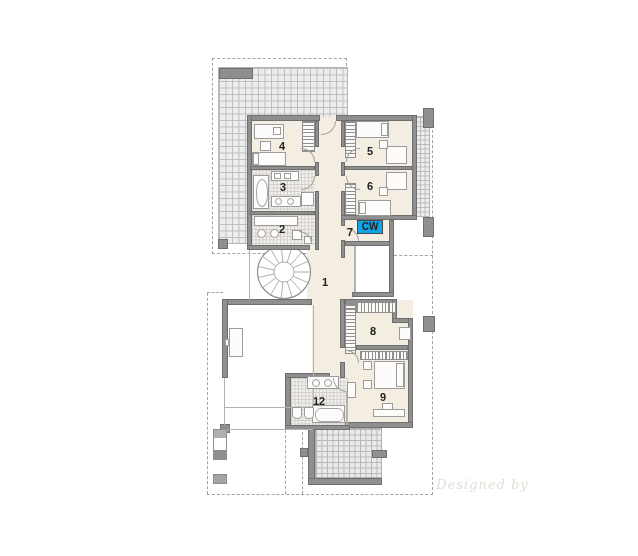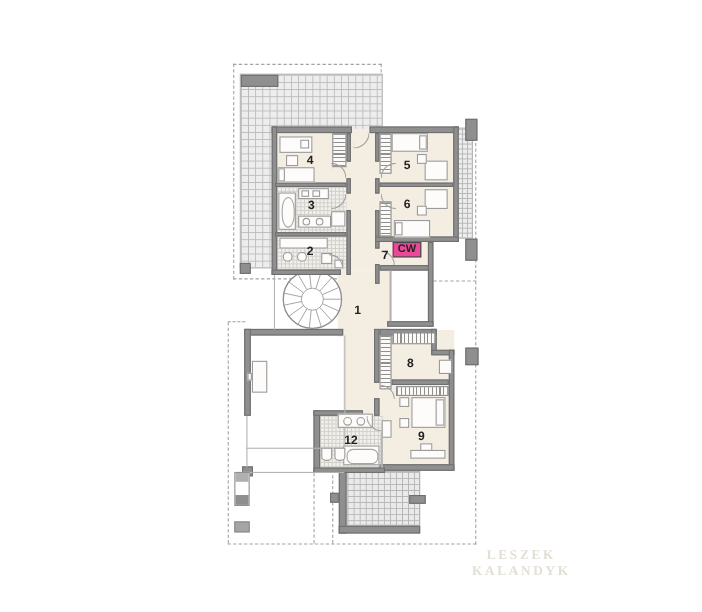--- a/index.html
+++ b/index.html
@@ -30,21 +30,21 @@
     background:repeating-linear-gradient(90deg,#8f8f8f 0 1px,#fbfaf6 1px 3.5px);}
   .dashR{position:absolute;border:1px dashed #a3a3a3;box-sizing:border-box;}
   .dashH{position:absolute;border-top:1px dashed #a3a3a3;height:0;}
   .dashV{position:absolute;border-left:1px dashed #a3a3a3;width:0;}
   .arc{position:absolute;border:0 solid #a2a2a2;box-sizing:border-box;}
   .arc.tl{border-top-left-radius:100%;border-top-width:1px;border-left-width:1px;}
   .arc.tr{border-top-right-radius:100%;border-top-width:1px;border-right-width:1px;}
   .arc.bl{border-bottom-left-radius:100%;border-bottom-width:1px;border-left-width:1px;}
   .arc.br{border-bottom-right-radius:100%;border-bottom-width:1px;border-right-width:1px;}
   .lbl{position:absolute;font-weight:bold;font-size:11px;color:#222;text-align:center;line-height:12px;}
-  .cwbox{position:absolute;background:#ec4899;border:1px solid #4a4a4a;box-sizing:border-box;
+  .cwbox{position:absolute;background:#0ea5e9;border:1px solid #4a4a4a;box-sizing:border-box;
     font-weight:bold;font-size:10px;color:#222;text-align:center;line-height:12px;}
   .wm1{position:absolute;font-family:"DejaVu Serif",serif;font-style:italic;font-size:13px;
     color:#d8d3c9;opacity:.75;letter-spacing:1px;text-align:center;}
   .wm2{position:absolute;font-family:"Liberation Serif",serif;font-weight:bold;font-size:12px;
     color:#e3dfd7;letter-spacing:2.5px;text-align:center;}
 </style>
 </head>
 <body>
 
 <div class="stage">
@@ -231,15 +231,15 @@
   <div class="lbl" style="left:274px;top:223px;width:16px">2</div>
   <div class="lbl" style="left:275px;top:181px;width:16px">3</div>
   <div class="lbl" style="left:274px;top:140px;width:16px">4</div>
   <div class="lbl" style="left:362px;top:145px;width:16px">5</div>
   <div class="lbl" style="left:362px;top:180px;width:16px">6</div>
   <div class="lbl" style="left:344px;top:226px;width:12px">7</div>
   <div class="lbl" style="left:365px;top:325px;width:16px">8</div>
   <div class="lbl" style="left:375px;top:391px;width:16px">9</div>
   <div class="lbl" style="left:308px;top:395px;width:22px">12</div>
 
-  <div class="wm2" style="left:396px;top:497px;width:156px">LESZEK KALANDYK</div>
+  <div class="wm1" style="left:425px;top:477px;width:115px">Designed by</div>
 
 </div>
 
 </body></html>

